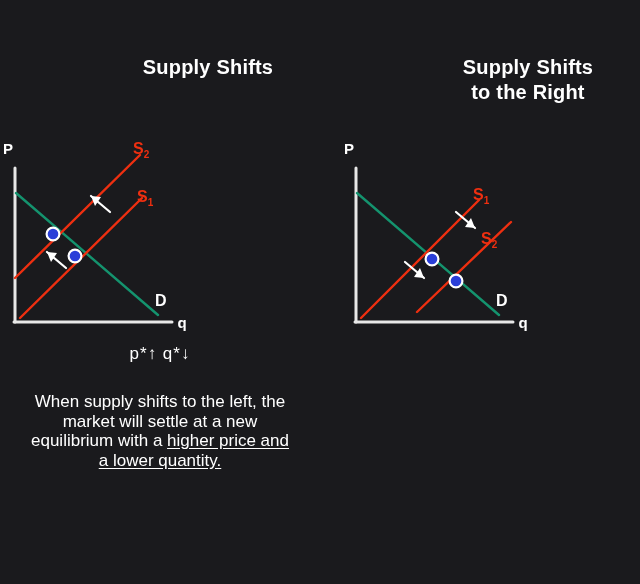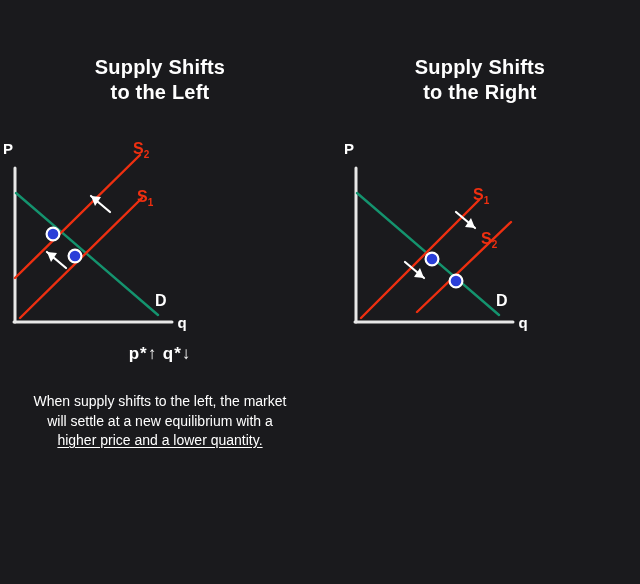--- a/index.html
+++ b/index.html
@@ -33,20 +33,21 @@
     position: absolute;
     top: 55px;
     left: 0;
     width: 320px;
     text-align: center;
     font-size: 20px;
     font-weight: 700;
     line-height: 25px;
     letter-spacing: 0.2px;
     color: #ffffff;
+    padding-left: 48px;
   }
   .panel-title .ttl-line { display: block; }
 
   .graph-wrap {
     position: absolute;
     top: 136px;
     left: 0;
     width: 320px;
     height: 200px;
   }
@@ -57,30 +58,29 @@
   .summary {
     position: absolute;
     top: 344px;
     left: 0;
     width: 320px;
     text-align: center;
     font-size: 17px;
     letter-spacing: 1px;
     color: #ffffff;
     white-space: pre;
-    font-weight: bold;
   }
 
   .caption {
     position: absolute;
     top: 392px;
     left: 28px;
     width: 264px;
     text-align: center;
-    font-size: 14px;
+    font-size: 17px;
     line-height: 19.5px;
     color: #ffffff;
   }
   .caption .u { text-decoration: underline; text-underline-offset: 2px; }
 
   .axis-label {
     font-family: "Liberation Sans", sans-serif;
     font-size: 15px;
     font-weight: 700;
     fill: #ffffff;
@@ -103,21 +103,20 @@
 </style>
 </head>
 <body>
 
 <div class="board">
 
   <div class="panel panel-left">
 
     <div class="panel-title">
       <span class="ttl-line">Supply Shifts</span>
-      <span class="ttl-line">to the Left</span>
     </div>
 
     <div class="graph-wrap">
       <svg width="320" height="200" viewBox="0 0 320 200">
 
         <line x1="15" y1="32" x2="15" y2="186" stroke="#e8e8e8" stroke-width="3" stroke-linecap="round"></line>
         <line x1="14" y1="186" x2="172" y2="186" stroke="#e8e8e8" stroke-width="3" stroke-linecap="round"></line>
 
         <line x1="16" y1="57" x2="158" y2="179" stroke="#14936e" stroke-width="2.4" stroke-linecap="round"></line>
 

